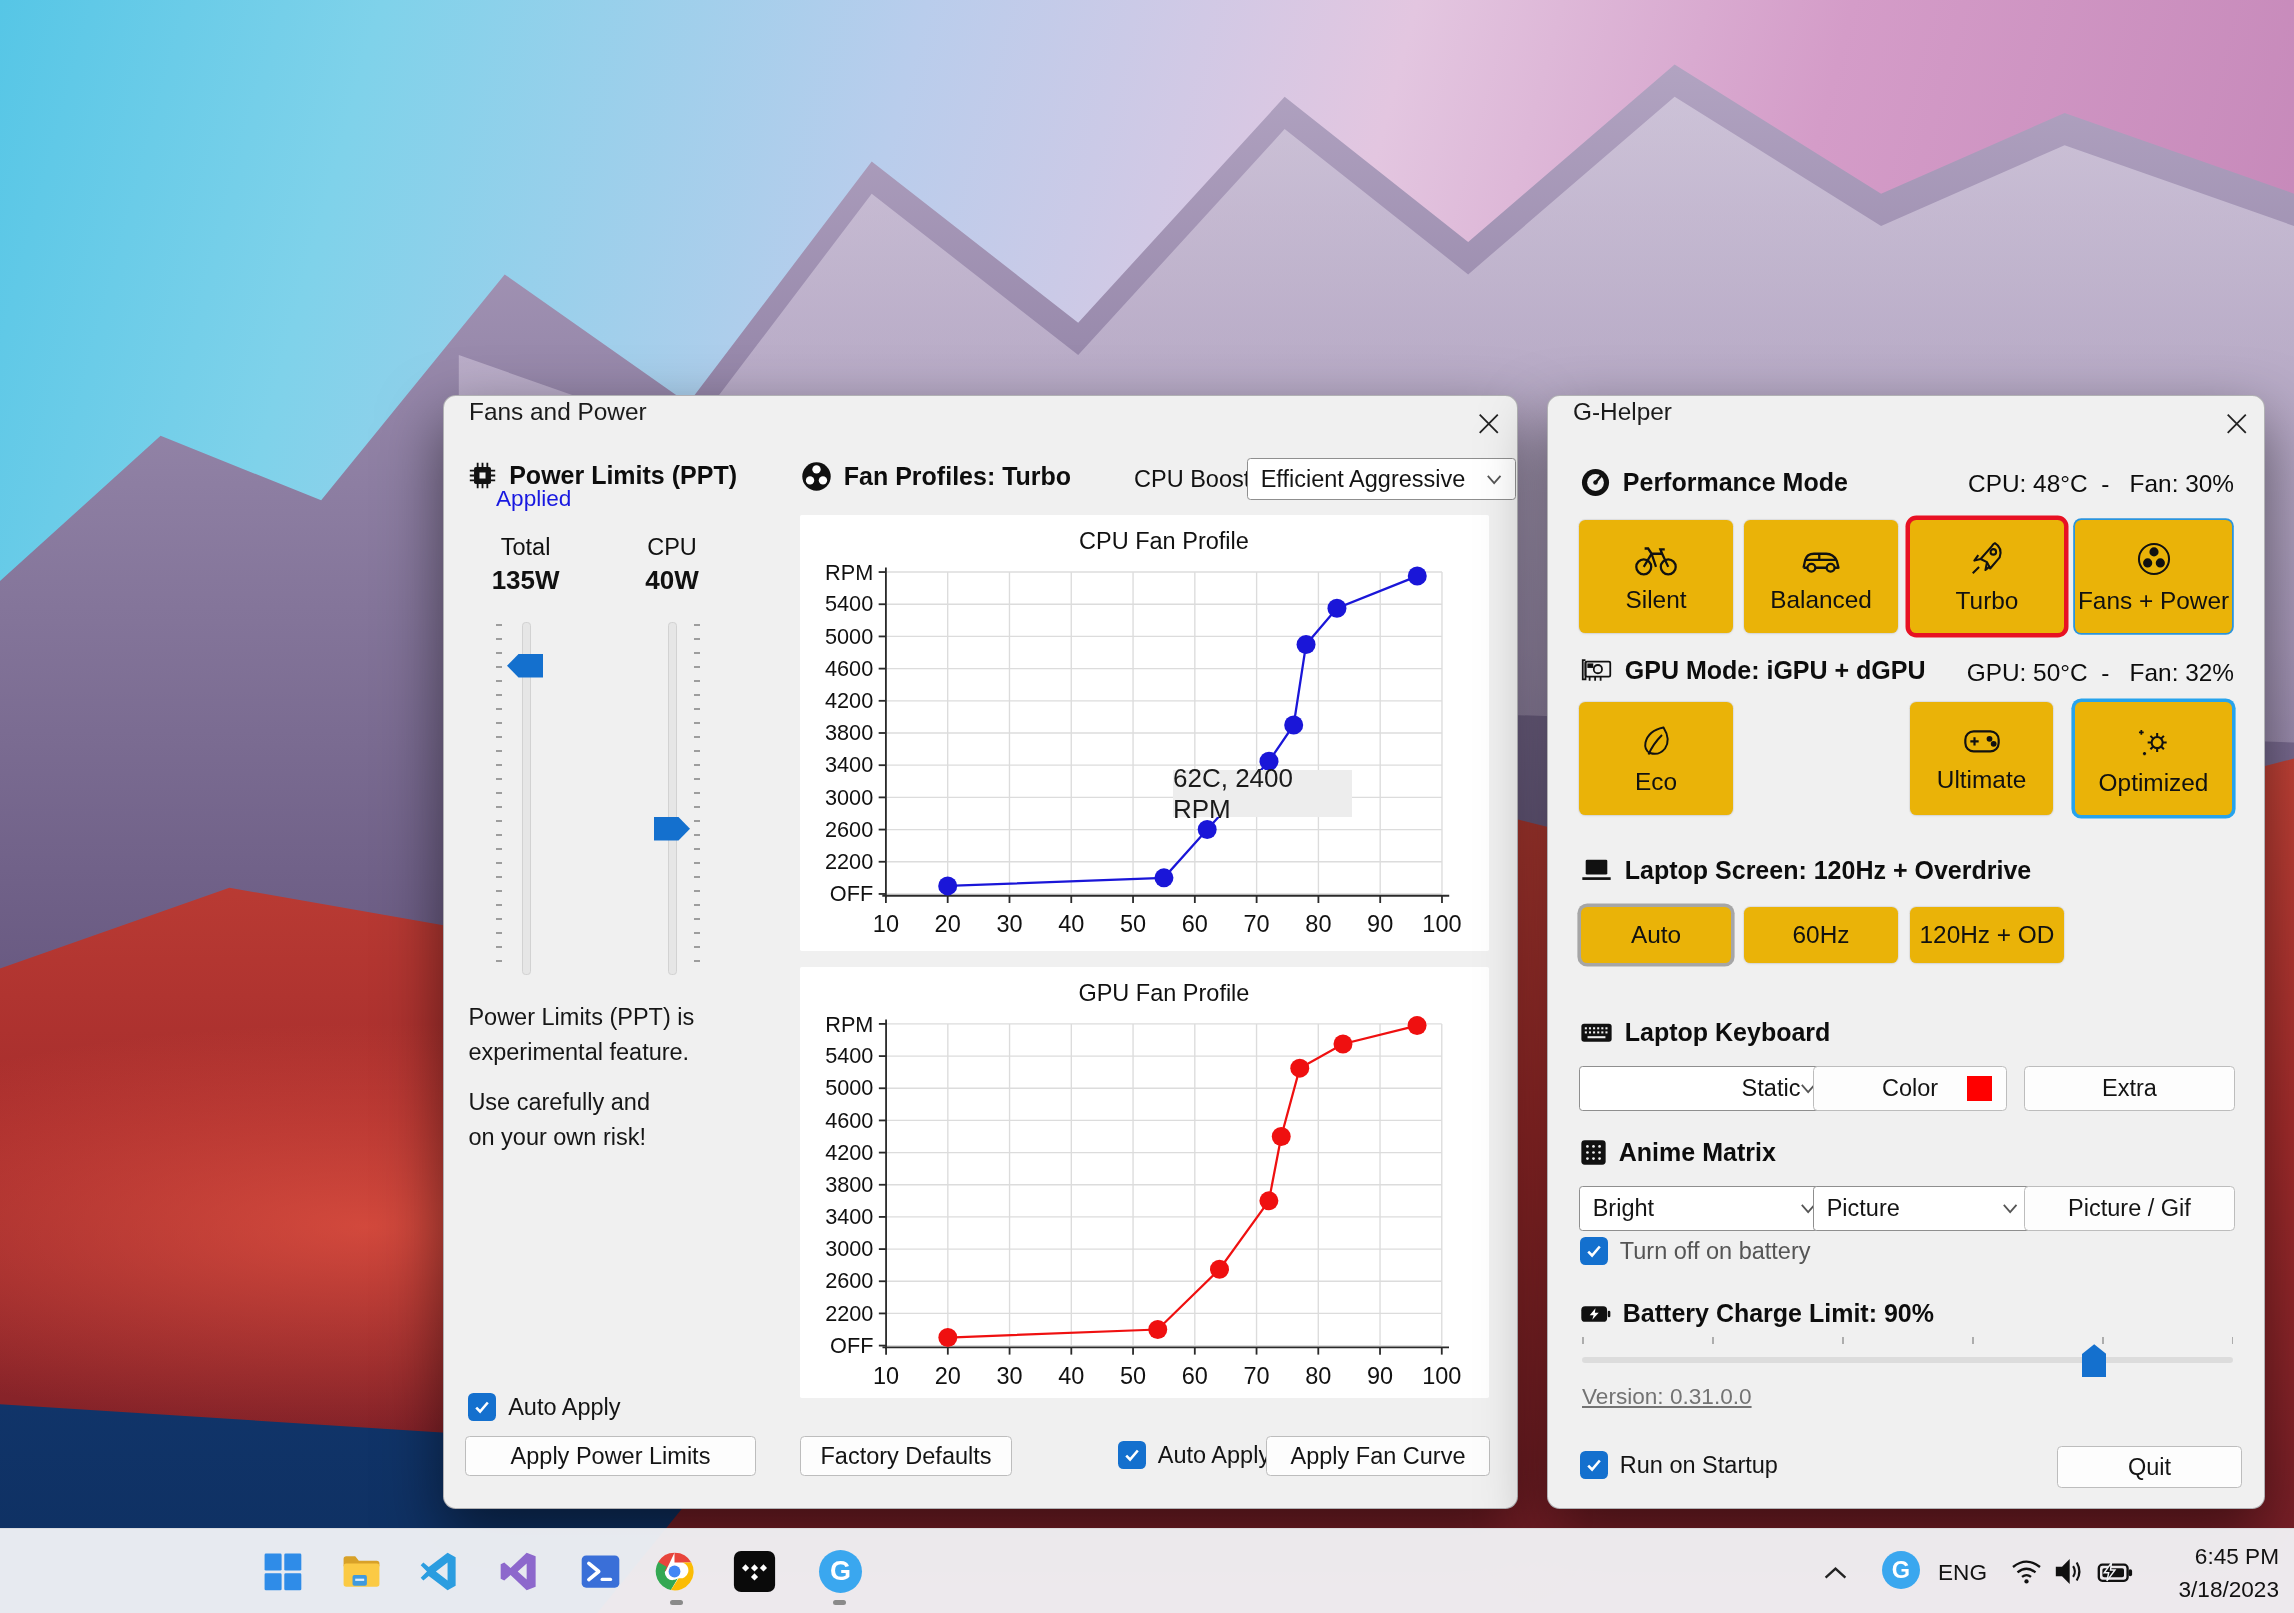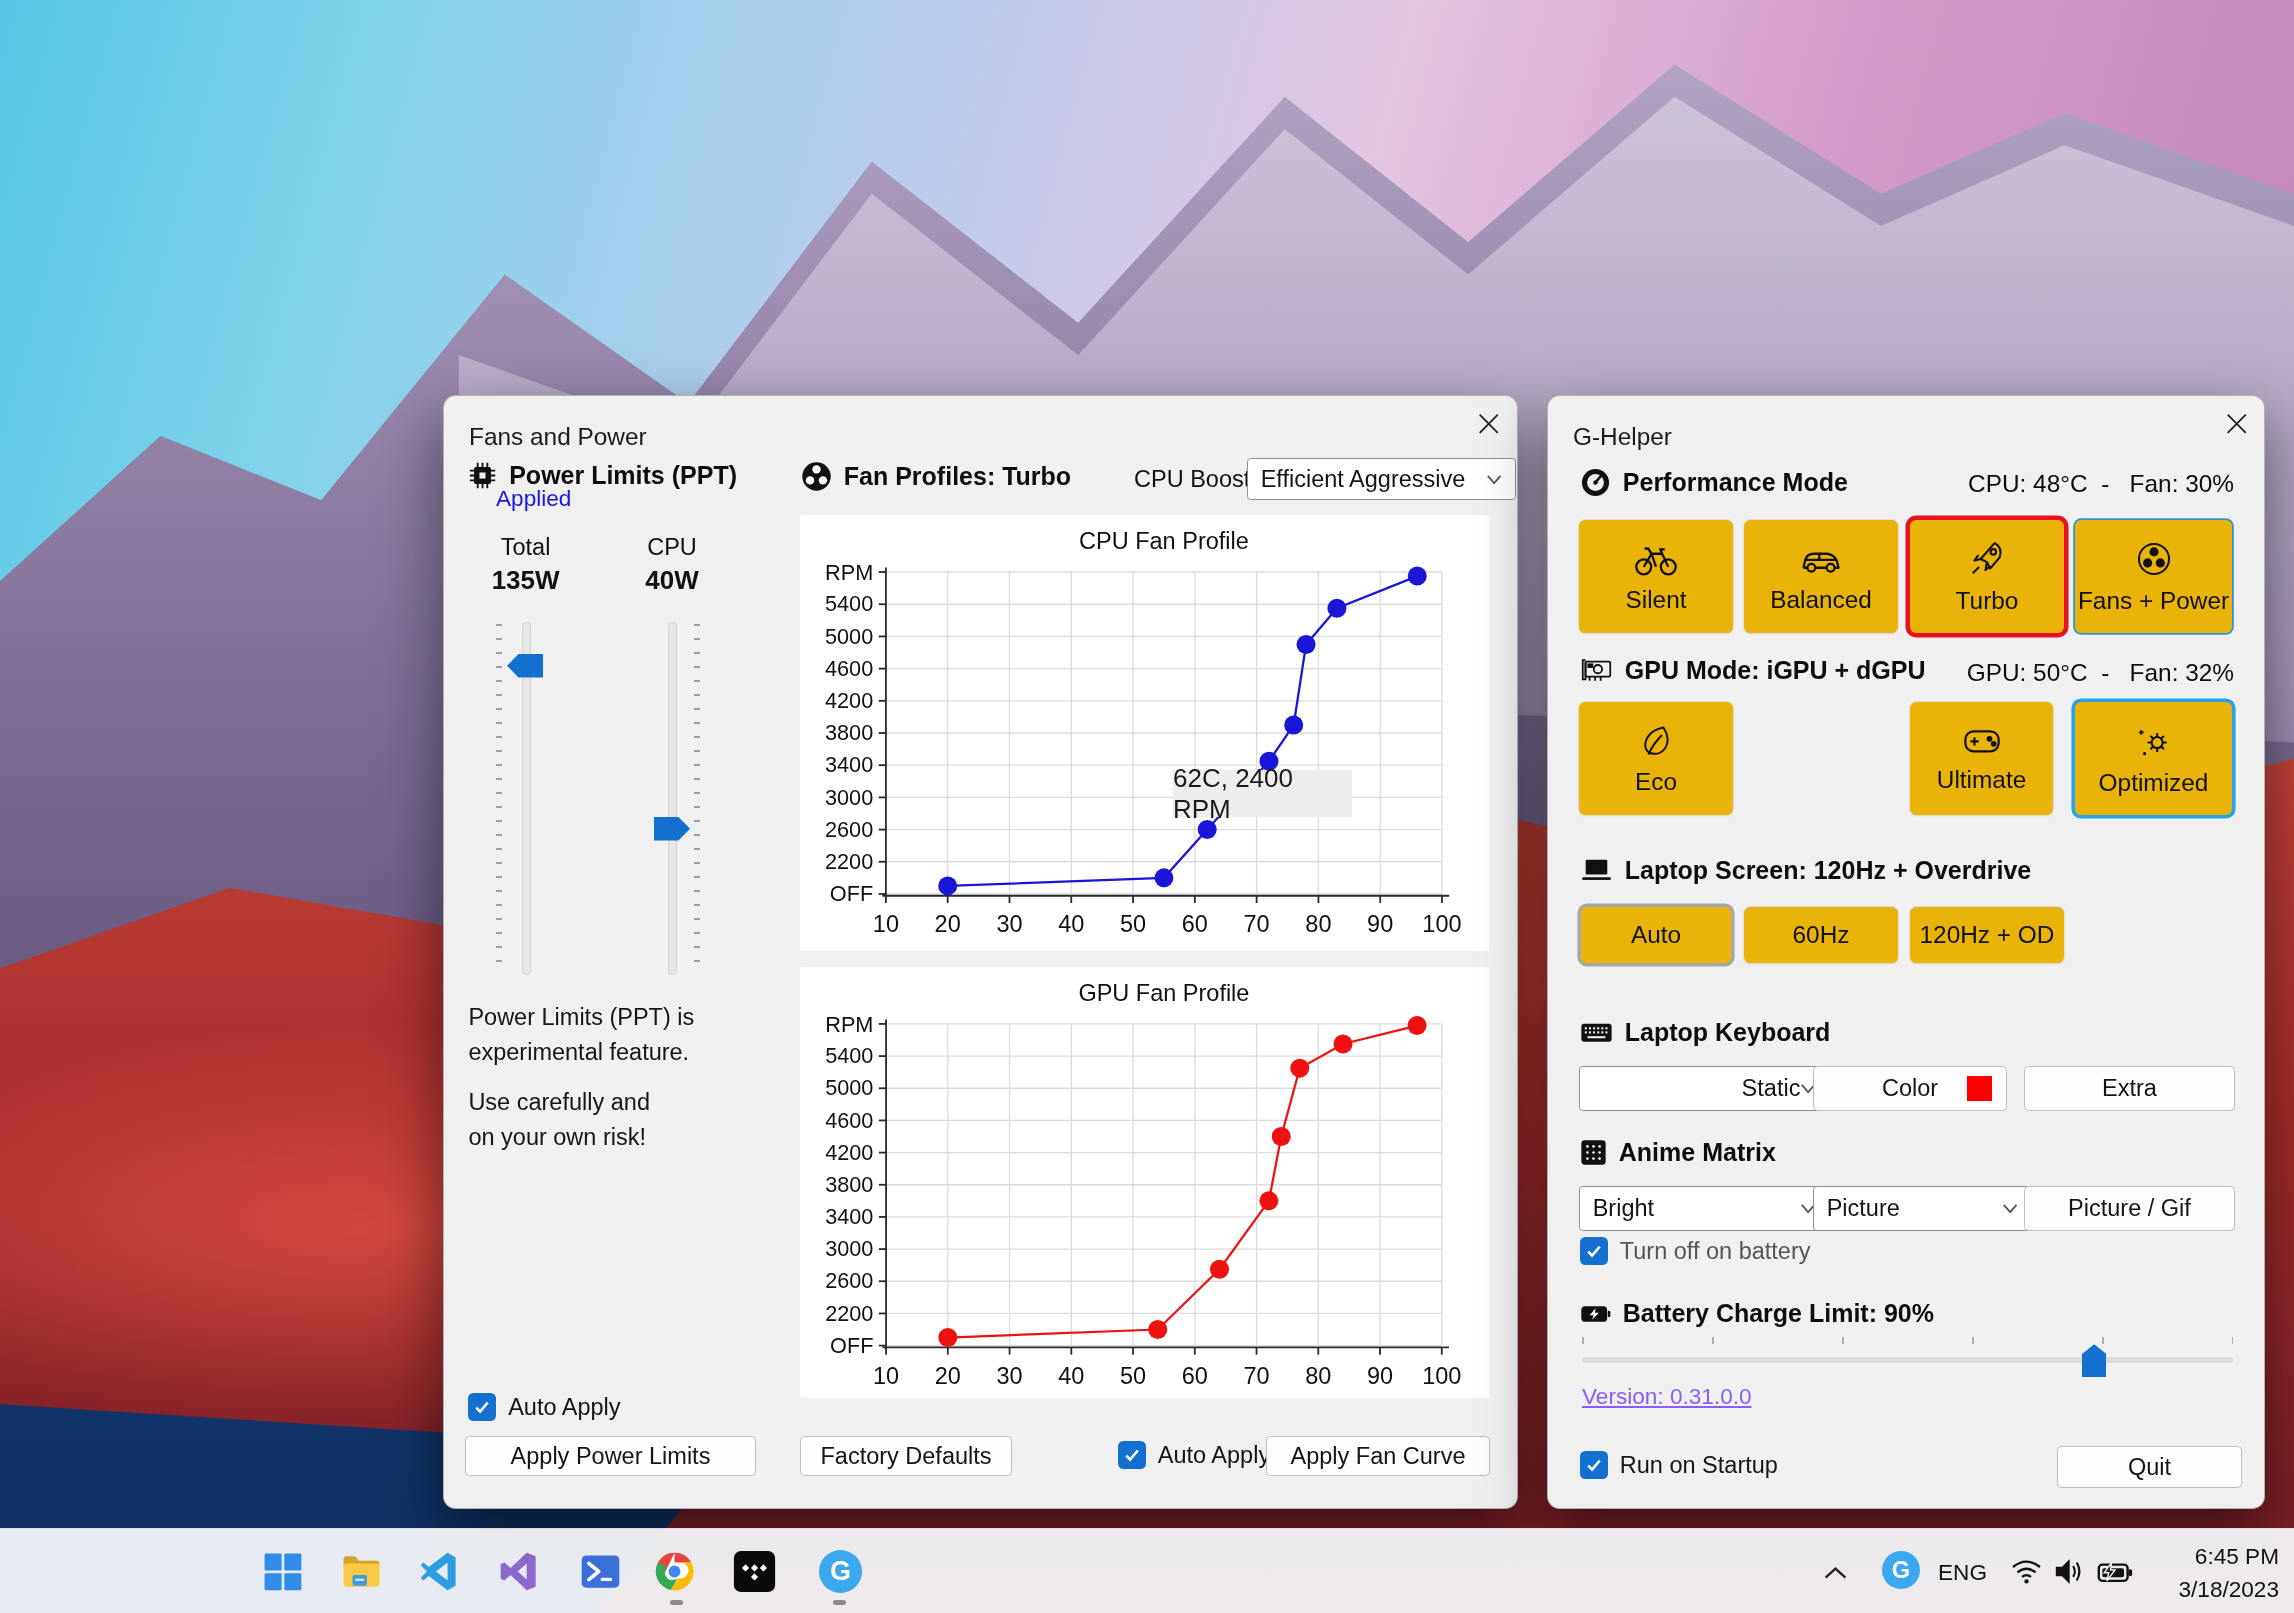--- a/index.html
+++ b/index.html
@@ -17,21 +17,21 @@
     clip-path:polygon(20% 22%,30% 27%,38% 12%,47% 22%,56% 8%,64% 17%,73% 6%,82% 14%,90% 9%,100% 14%,100% 46%,20% 42%);}
   .red-hills{position:absolute;inset:0;background:linear-gradient(180deg,#8e3d54 0%,#b84040 22%,#c64438 45%,#a52c2c 70%,#6f1c26 100%);
     clip-path:polygon(0 60%,10% 55%,22% 58%,36% 52%,50% 57%,64% 50%,78% 55%,100% 47%,100% 100%,0 100%);}
   .red-glow{position:absolute;inset:0;background:radial-gradient(ellipse 40% 18% at 16% 76%,rgba(240,90,70,.65),rgba(240,90,70,0) 70%);}
   .lake{position:absolute;inset:0;background:linear-gradient(180deg,#2a5ea0 0%,#153f7c 60%,#0e2f60 100%);
     clip-path:polygon(0 87%,22% 89%,30% 93%,26% 100%,0 100%);}
 
   
   .win{position:absolute;background:#f0f0f0;border:0.9px solid rgba(60,60,70,.35);border-radius:12.7px;
        box-shadow:0 25px 63px rgba(0,0,0,.5);}
-  .win-title{position:absolute;left:25px;top:27px;font-size:24.4px;color:#1b1b1b;}
+  .win-title{position:absolute;left:25px;top:2px;font-size:24.4px;color:#1b1b1b;}
   .close-x{position:absolute;top:12.7px;width:31px;height:31px;display:flex;align-items:center;justify-content:center;cursor:default;}
 
   .sec-h{position:absolute;display:flex;align-items:center;gap:11.8px;font-size:25px;font-weight:bold;color:#0d0d0d;}
   .sec-status{position:absolute;font-size:24.4px;color:#0d0d0d;text-align:right;white-space:pre;}
 
   .card{position:absolute;background:#eab308;border-radius:6.3px;display:flex;flex-direction:column;
         align-items:center;justify-content:center;gap:11px;font-size:24.4px;
         box-shadow:0 0 0 0.9px rgba(0,0,0,.05),0 0.9px 2.7px rgba(0,0,0,.07);}
   .card span{line-height:1;}
   .sel-red{box-shadow:0 0 0 4.5px #e81123;}
@@ -58,21 +58,21 @@
       clip-path:polygon(0 50%,32% 0,100% 0,100% 100%,32% 100%);}
   .thumb-right{position:absolute;width:36px;height:23.5px;background:#1470ce;
       clip-path:polygon(100% 50%,68% 0,0 0,0 100%,68% 100%);}
   .thumb-up{position:absolute;width:24.4px;height:33px;background:#1470ce;
       clip-path:polygon(50% 0,100% 30%,100% 100%,0 100%,0 30%);}
   .slider-col-label{position:absolute;width:118px;text-align:center;}
   .slider-col-label .l1{font-size:23.5px;}
   .slider-col-label .l2{font-size:26px;font-weight:bold;margin-top:3.6px;}
 
   .note{position:absolute;font-size:23.5px;line-height:35px;color:#161616;}
-  .link{position:absolute;font-size:22.6px;color:#8b5cf6;text-decoration:underline;}
+  .link{position:absolute;font-size:22.6px;color:#737373;text-decoration:underline;}
 
   
   .taskbar{position:absolute;left:0;bottom:0;width:2294px;height:85px;background:rgba(243,244,248,.95);
            border-top:0.9px solid rgba(0,0,0,.06);}
   .dock-ic{position:absolute;top:1550px;width:43px;height:43px;}
   .run-dot{position:absolute;top:1600px;width:12.7px;height:5.4px;border-radius:2.7px;background:#8a8a8a;}
   .tray-txt{position:absolute;font-size:22.6px;color:#121212;}
   .clock{position:absolute;left:2131px;top:1540px;width:148px;text-align:right;font-size:22.6px;line-height:33px;color:#121212;}
   .gcircle{border-radius:50%;background:#3aa7ef;display:flex;align-items:center;justify-content:center;
            color:#fff;font-weight:bold;}

